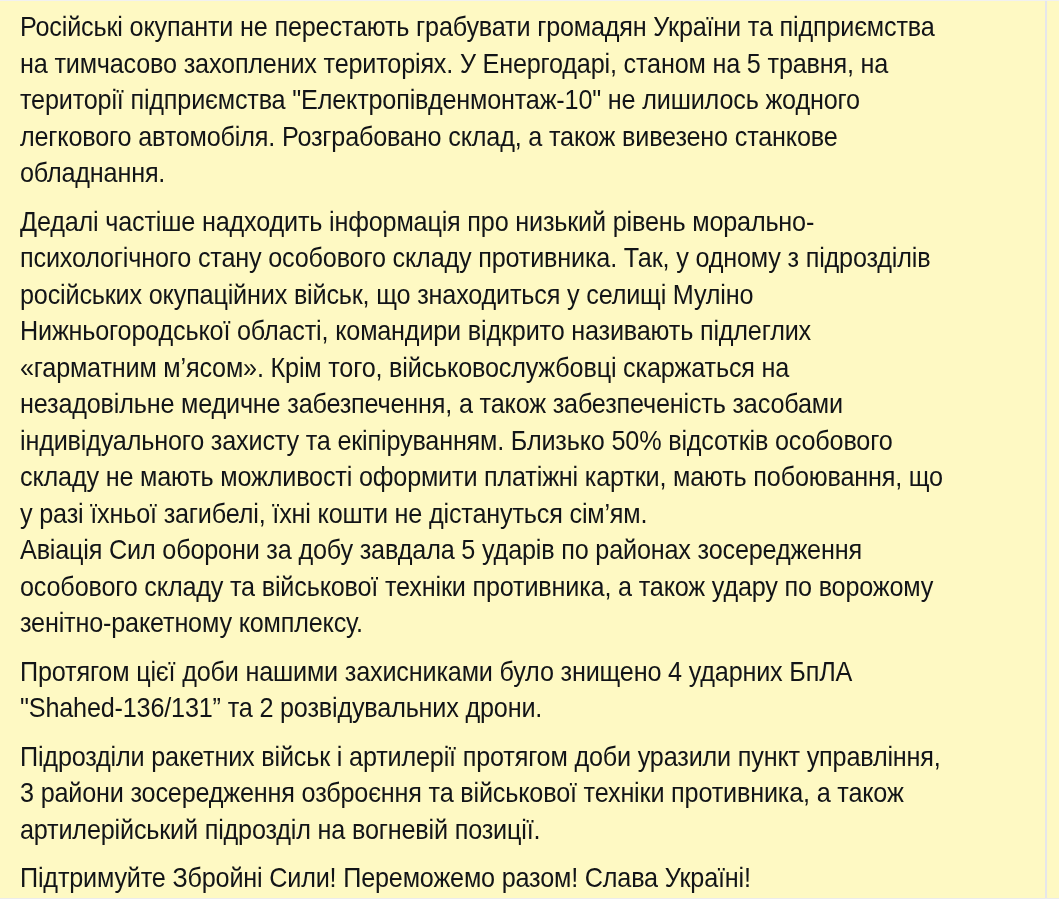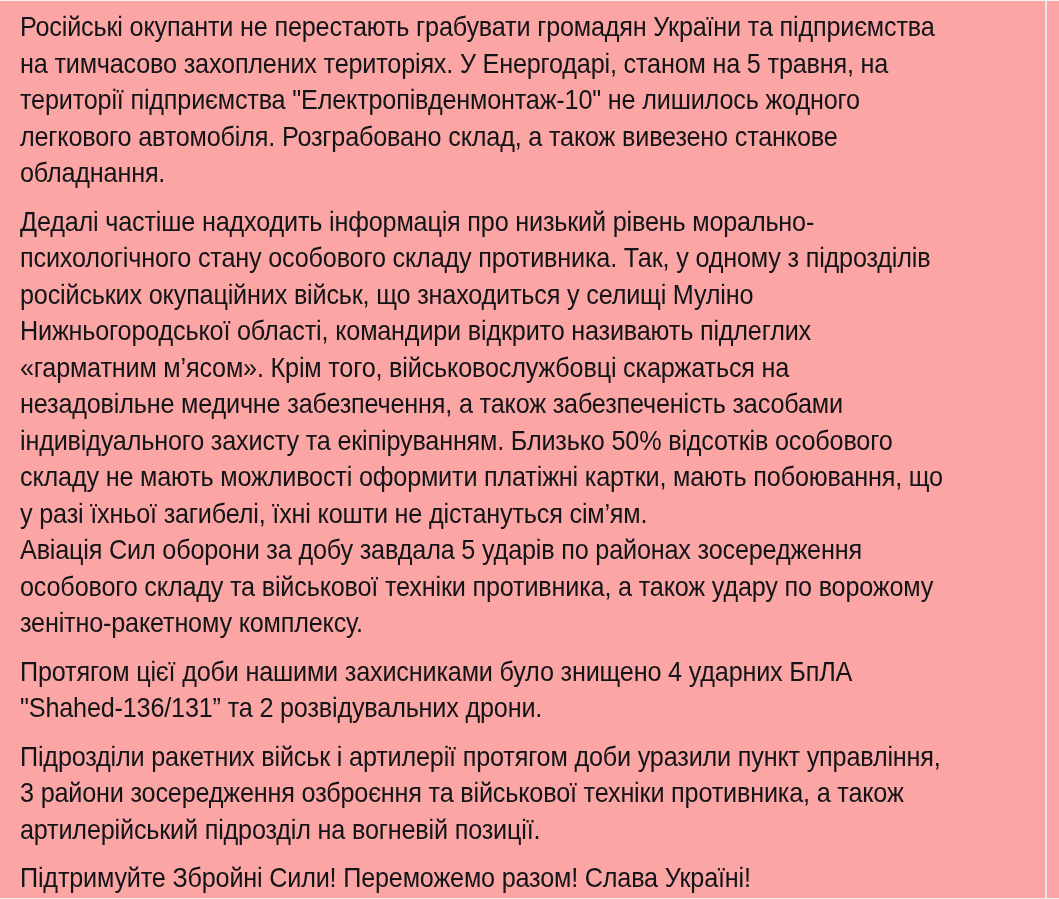--- a/index.html
+++ b/index.html
@@ -12,21 +12,21 @@
     width: 1059px;
     height: 899px;
     overflow: hidden;
     position: relative;
     font-family: "Liberation Sans", sans-serif;
   }
   .page {
     box-sizing: border-box;
     width: 1059px;
     height: 899px;
-    background: #fca5a5;
+    background: #fef9c3;
     border-top: 1px solid #f1f1f1;
     border-bottom: 1px solid #ececec;
     padding: 8px 18px 0 20px;
     position: relative;
     overflow: hidden;
   }
   .post-text {
     color: #121417;
     font-size: 28px;
     line-height: 36.5px;

